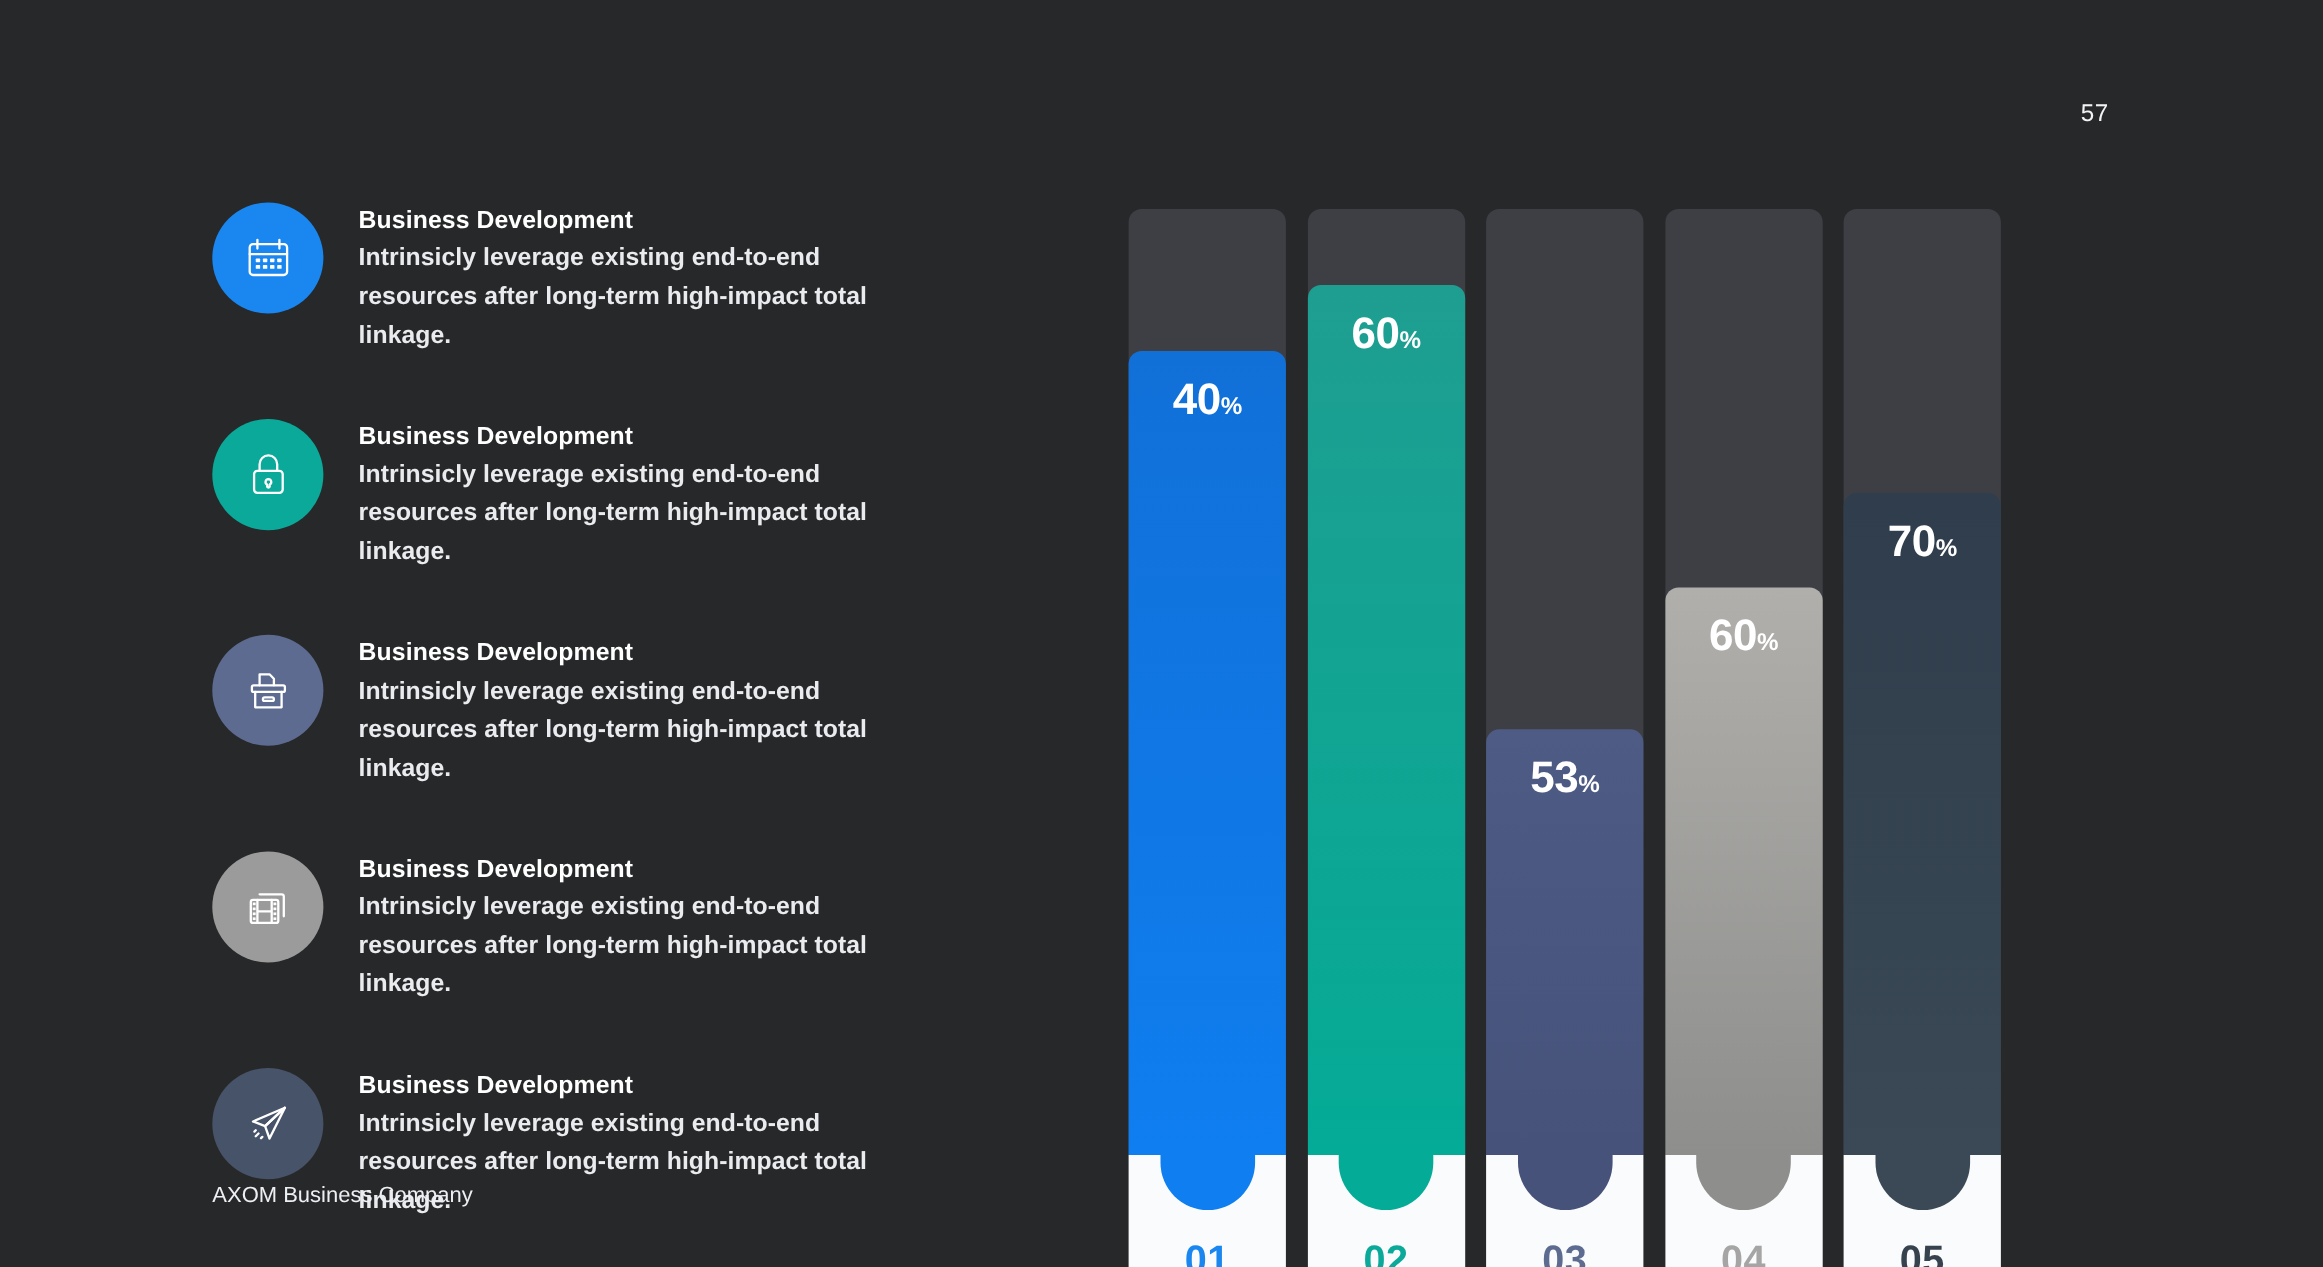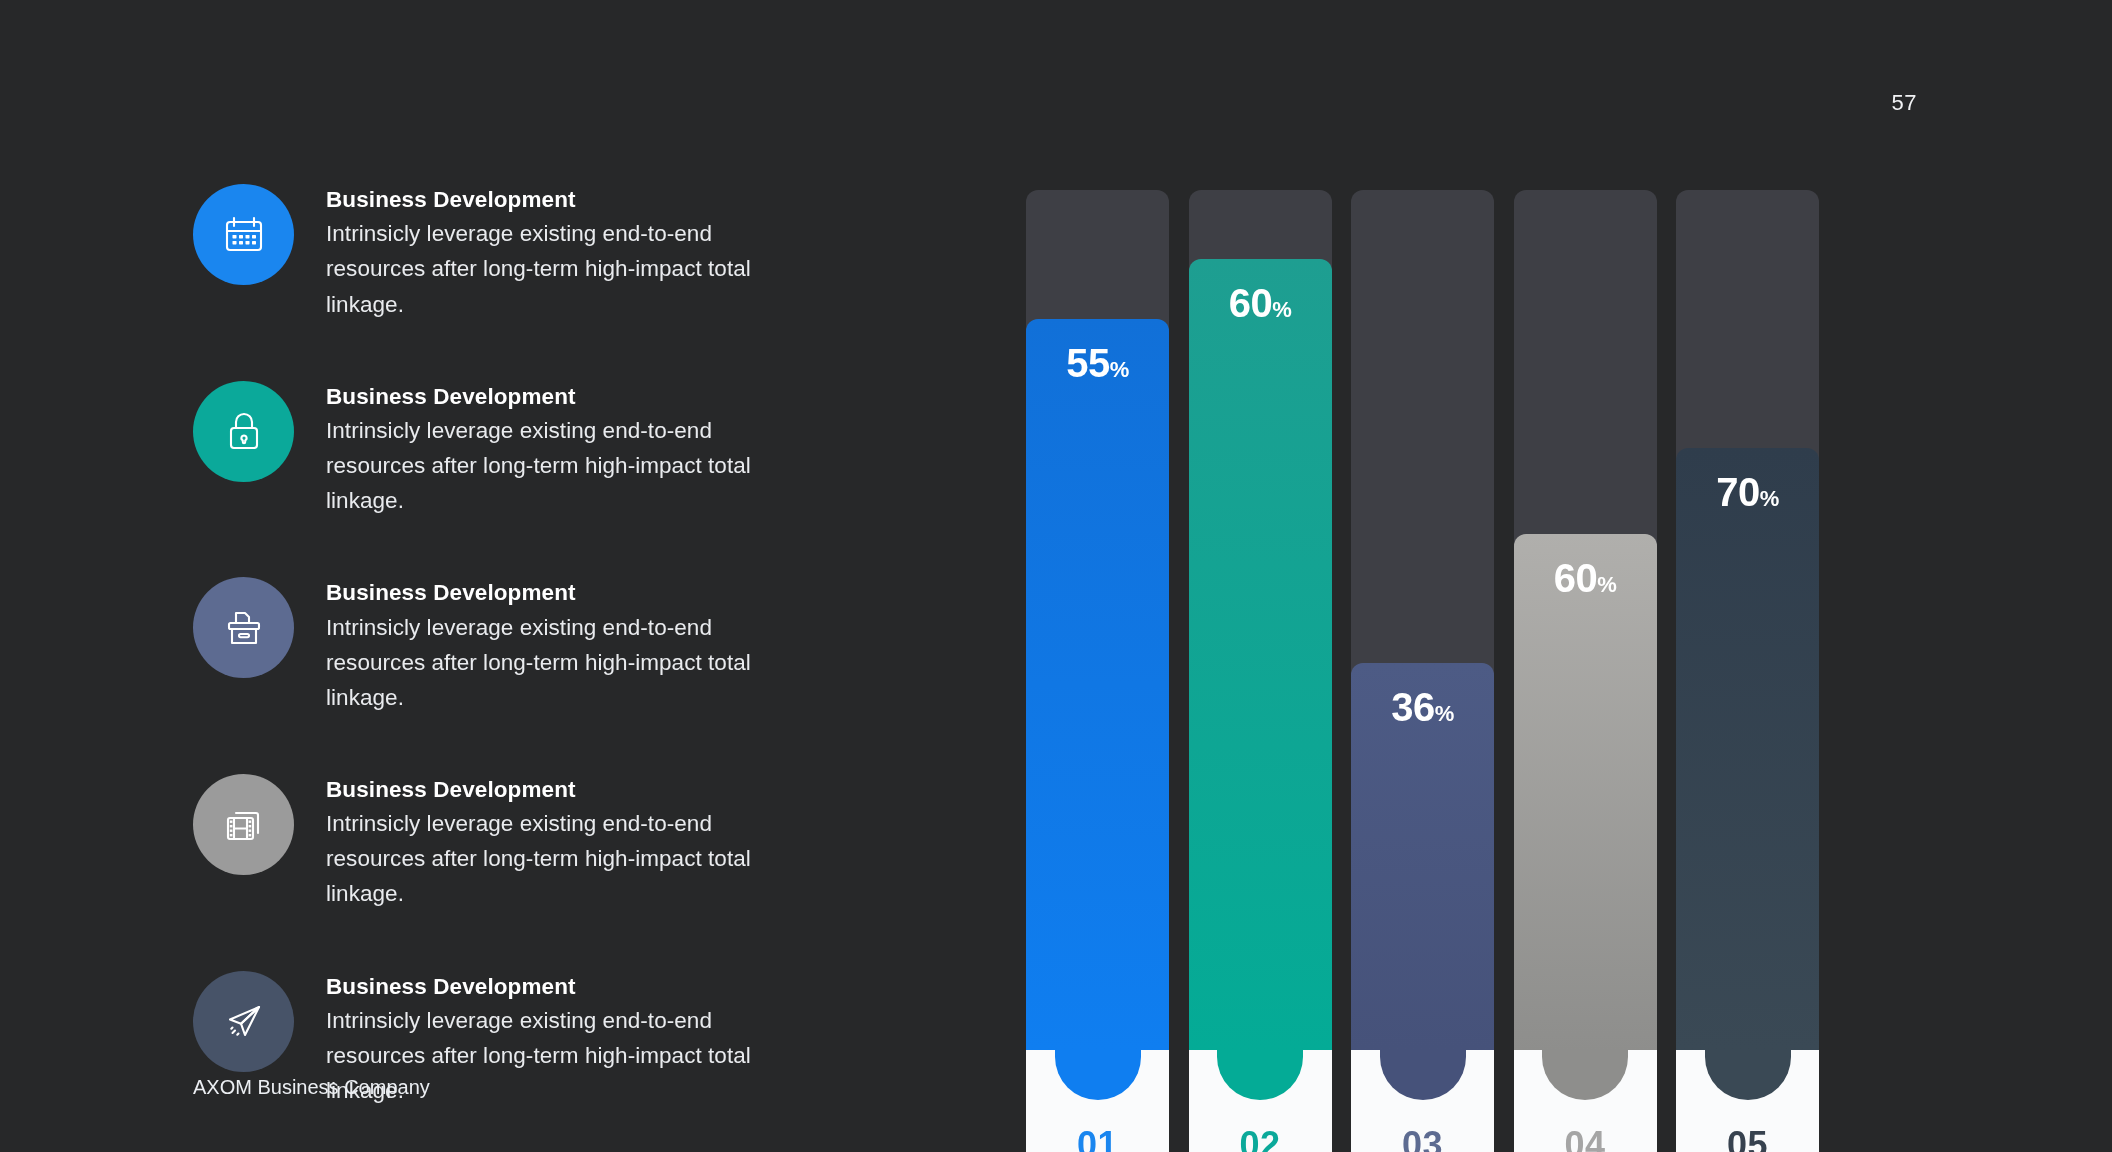--- a/index.html
+++ b/index.html
@@ -39,21 +39,21 @@
     margin-top:4px;
   }
   .f-icon svg { width:48px; height:48px; display:block; }
   .f-text { padding-top:6px; }
   .f-title {
     color:#ffffff; font-size:22.5px; font-weight:700;
     line-height:1.26; letter-spacing:.1px;
     margin-bottom:2px;
   }
   .f-desc {
-    color:#e9ebee; font-size:22.5px; font-weight:400;
+    color:#e9ebee; font-size:22.5px; font-weight:700;
     line-height:1.56; letter-spacing:.05px;
     max-width:490px;
   }
 
   
   .chart {
     position:absolute; left:1026px; top:190px;
     display:flex; gap:19.5px; align-items:flex-end;
   }
   .col { position:relative; width:143px; height:860px; }
@@ -191,41 +191,41 @@
           <div class="f-title">Business Development</div>
           <div class="f-desc">Intrinsicly leverage existing end-to-end resources after long-term high-impact total linkage.</div>
         </div>
       </div>
     </div>
 
   <div class="chart">
       <div class="col">
         <div class="track" style="background: rgb(62, 63, 69);"></div>
         <div class="fill" style="height: 731px; background: linear-gradient(rgb(17, 112, 216) 0%, rgb(15, 126, 240) 100%);">
-          <div class="pct"><span>55</span><span class="sym">%</span></div>
+          <div class="pct"><span>40</span><span class="sym">%</span></div>
         </div>
         <div class="foot">
           <div class="notch" style="background: linear-gradient(rgb(15, 126, 240) 0%, rgb(15, 126, 240) 100%);"></div>
           <div class="num" style="color: rgb(26, 134, 239);">01</div>
         </div>
       </div>
       <div class="col">
         <div class="track" style="background: rgb(62, 63, 69);"></div>
         <div class="fill" style="height: 791.2px; background: linear-gradient(rgb(30, 158, 145) 0%, rgb(4, 171, 150) 100%);">
           <div class="pct"><span>60</span><span class="sym">%</span></div>
         </div>
         <div class="foot">
           <div class="notch" style="background: linear-gradient(rgb(4, 171, 150) 0%, rgb(4, 171, 150) 100%);"></div>
           <div class="num" style="color: rgb(11, 169, 154);">02</div>
         </div>
       </div>
       <div class="col">
         <div class="track" style="background: rgb(62, 63, 69);"></div>
         <div class="fill" style="height: 387px; background: linear-gradient(rgb(77, 91, 133) 0%, rgb(70, 82, 122) 100%);">
-          <div class="pct"><span>36</span><span class="sym">%</span></div>
+          <div class="pct"><span>53</span><span class="sym">%</span></div>
         </div>
         <div class="foot">
           <div class="notch" style="background: linear-gradient(rgb(70, 82, 122) 0%, rgb(70, 82, 122) 100%);"></div>
           <div class="num" style="color: rgb(93, 107, 145);">03</div>
         </div>
       </div>
       <div class="col">
         <div class="track" style="background: rgb(62, 63, 69);"></div>
         <div class="fill" style="height: 516px; background: linear-gradient(rgb(176, 175, 172) 0%, rgb(142, 142, 140) 100%);">
           <div class="pct"><span>60</span><span class="sym">%</span></div>

